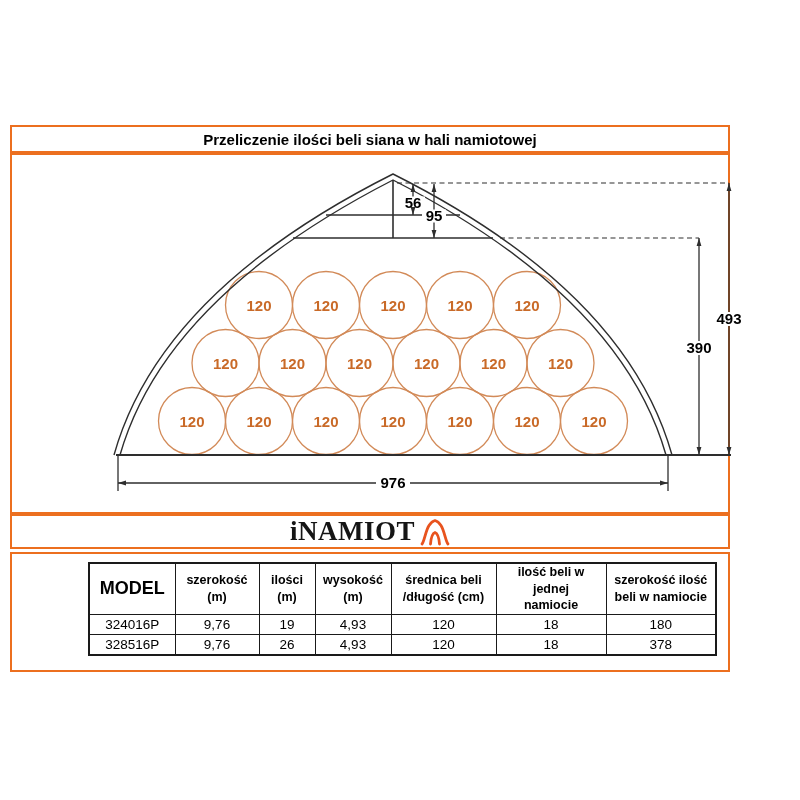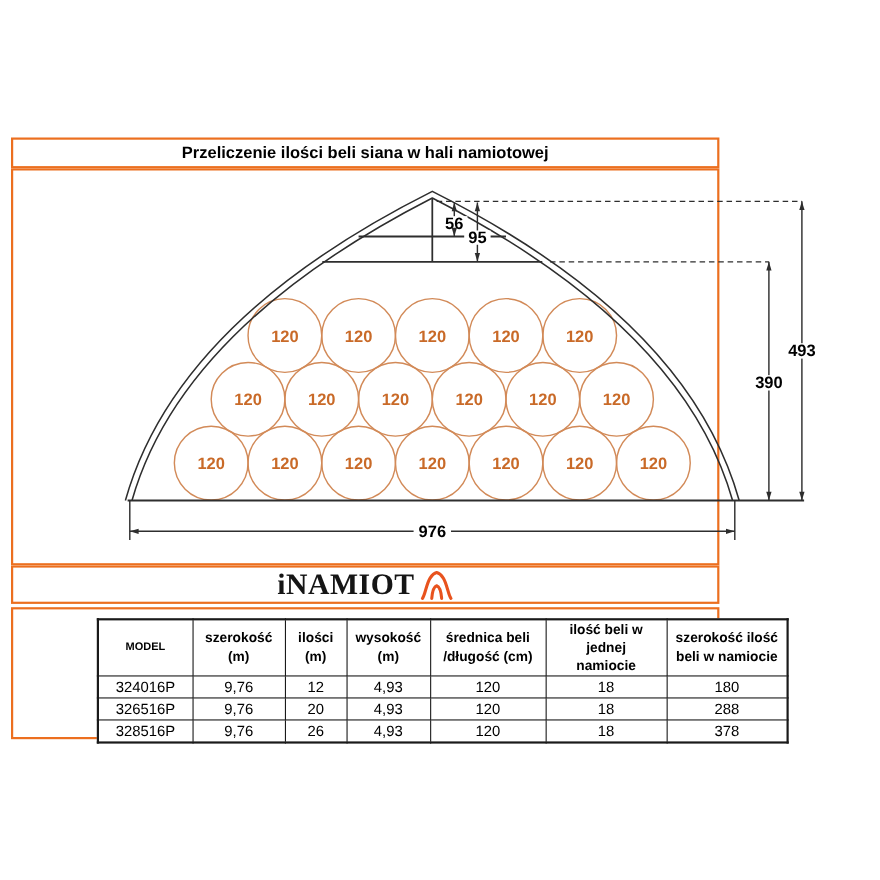--- a/index.html
+++ b/index.html
@@ -2,37 +2,37 @@
 <html><head>
 <meta charset="utf-8">
 <style>
   html,body { margin:0; padding:0; }
   body {
     width:800px; height:800px; background:#ffffff; position:relative;
     font-family:"Liberation Sans", sans-serif;
     --frame:#EC6F1F; --line:#2e2e2e; --bale-stroke:#D28A58;
     --bale-text:#C96A28; --logo-icon:#E8531E; --logo-text:#151515;
   }
-  .box { position:absolute; left:10px; width:644px; box-sizing:border-box;
+  .box { position:absolute; left:10px; width:720px; box-sizing:border-box;
          border:2px solid var(--frame); background:#ffffff; }
   #title-box { top:125px; height:28px; display:flex; align-items:center; justify-content:center; }
   #title-box .t { font-size:15px; font-weight:bold; color:#000; }
   #diagram-box { top:153px; height:361px; }
   #diagram-svg { position:absolute; left:10px; top:153px; width:780px; height:361px; }
   #logo-box { top:514px; height:35px; display:flex; align-items:center; justify-content:center; gap:5px; }
   .logo-text { font-family:"Liberation Serif", serif; font-weight:bold; font-size:27px;
                color:var(--logo-text); letter-spacing:0.5px; line-height:1; }
   #table-box { top:552px; height:120px; }
 
   table.spec { position:absolute; left:88px; top:562px; border-collapse:collapse;
                table-layout:fixed; border:2px solid #1a1a1a; background:#fff; }
   table.spec th, table.spec td { border:1.5px solid #1a1a1a; text-align:center;
                vertical-align:middle; padding:0 2px; color:#000; }
   table.spec th { font-size:12.5px; font-weight:bold; height:36px; line-height:1.32; }
-  table.spec th.model { font-weight:bold; font-size:10px; }
+  table.spec th.model { font-weight:bold; font-size:18px; }
   table.spec td { font-size:13.5px; height:19px; }
   table.spec td.model { font-weight:normal; }
 
   
   .arch  { fill:none; stroke:var(--line); stroke-width:1.4; }
   .beam  { stroke:var(--line); stroke-width:1.6; }
   .base  { stroke:var(--line); stroke-width:2; }
   .dash  { stroke:var(--line); stroke-width:1.2; stroke-dasharray:5 3.5; fill:none; }
   .dim   { stroke:var(--line); stroke-width:1.3; }
   .arrow { fill:var(--line); stroke:none; }
@@ -181,34 +181,25 @@
         <th>
           <div>szerokość ilość</div>
           <div>beli w namiocie</div>
         </th>
       </tr>
     </thead>
   <tbody id="spec-body">
       <tr>
         <td class="model">324016P</td>
         <td>9,76</td>
-        <td>12</td>
+        <td>19</td>
         <td>4,93</td>
         <td>120</td>
         <td>18</td>
         <td>180</td>
-      </tr>
-      <tr>
-        <td class="model">326516P</td>
-        <td>9,76</td>
-        <td>20</td>
-        <td>4,93</td>
-        <td>120</td>
-        <td>18</td>
-        <td>288</td>
       </tr>
       <tr>
         <td class="model">328516P</td>
         <td>9,76</td>
         <td>26</td>
         <td>4,93</td>
         <td>120</td>
         <td>18</td>
         <td>378</td>
       </tr>

